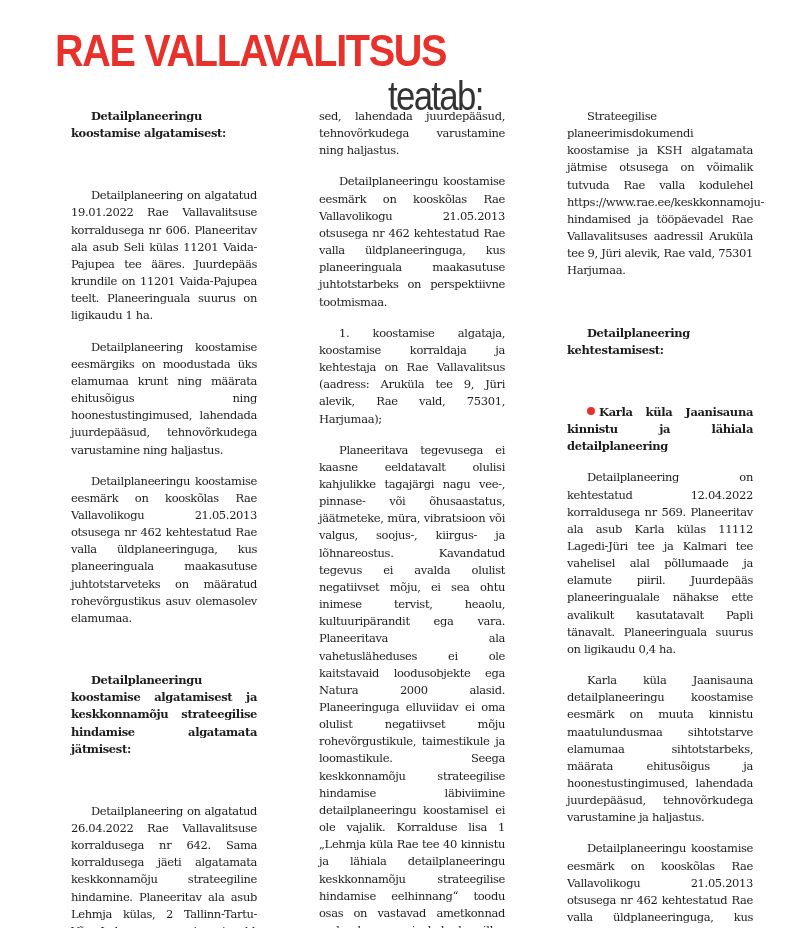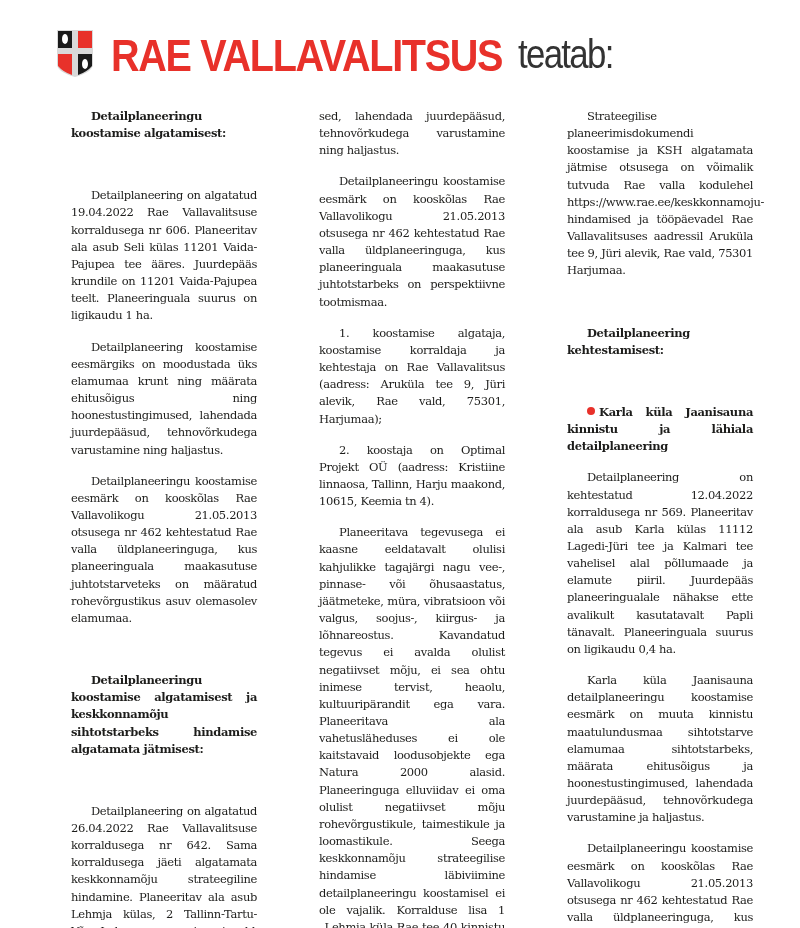--- a/index.html
+++ b/index.html
@@ -1,17 +1,17 @@
 <!DOCTYPE html>
 <html><head>
 <meta charset="utf-8">
 <style>
   html, body { margin: 0; padding: 0; background: #ffffff; }
   body { width: 800px; height: 928px; overflow: hidden; position: relative; }
-  .header { position: absolute; left: 55px; top: 28px; height: 50px; display: flex; align-items: flex-end; }
+  .header { position: absolute; left: 55px; top: 28px; height: 50px; display: flex; align-items: flex-end; flex-direction: column; }
   .crest { width: 40px; height: 50px; margin-right: 16px; }
   .title-main { font-family: "Liberation Sans", sans-serif; font-weight: bold; color: #e8312a; font-size: 45px; letter-spacing: -1.5px; line-height: 1; transform: scaleX(0.88); transform-origin: left center; white-space: nowrap; }
   .title-sub { font-family: "Liberation Sans", sans-serif; font-weight: normal; color: #333; font-size: 41px; letter-spacing: -2px; margin-left: -38px; transform: scaleX(0.85); transform-origin: left center; white-space: nowrap; }
   .cols { position: absolute; top: 94px; left: 57px; width: 710px; display: flex; justify-content: space-between; }
   .col { width: 214px; font-family: "DejaVu Serif", serif; font-size: 11.5px; line-height: 17.15px; color: #1d1d1b; letter-spacing: -0.35px; }
   .col p { margin: 14px; text-align: justify; text-indent: 20px; hyphens: manual; }
   .col p.noindent { text-indent: 0; }
   .sec-heading { font-weight: bold; margin: 0; text-indent: 0; }
   .sub-heading { font-weight: bold; margin: 0; text-indent: 0; text-align: justify; }
   .gap { height: 17px; }
@@ -31,33 +31,32 @@
     <ellipse cx="30" cy="36" rx="3" ry="5" fill="#ffffff"></ellipse>
   </svg>
   <span class="title-main">RAE VALLAVALITSUS</span>
   <span class="title-sub">teatab:</span>
 </div>
 
 <div class="cols">
   <div class="col">
       <p class="sec-heading">Detailplaneeringu koostamise algatamisest:</p>
       <div class="gap"></div>
-      <p>Detailplaneering on algatatud 19.04.2022 Rae Vallavalitsuse korraldusega nr 606. Planeeritav ala asub Seli külas 11201 Vaida-Pajupea tee ääres. Juurdepääs krundile on 11201 Vaida-Pajupea teelt. Planeeringuala suurus on ligikaudu 1 ha.</p>
+      <p>Detailplaneering on algatatud 19.01.2022 Rae Vallavalitsuse korraldusega nr 606. Planeeritav ala asub Seli külas 11201 Vaida-Pajupea tee ääres. Juurdepääs krundile on 11201 Vaida-Pajupea teelt. Planeeringuala suurus on ligikaudu 1 ha.</p>
       <p>Detailplaneering koostamise eesmärgiks on moodustada üks elamumaa krunt ning määrata ehitusõigus ning hoonestustingimused, lahendada juurdepääsud, tehnovõrkudega varustamine ning haljastus.</p>
       <p>Detailplaneeringu koostamise eesmärk on kooskõlas Rae Vallavolikogu 21.05.2013 otsusega nr 462 kehtestatud Rae valla üldplaneeringuga, kus planeeringuala maakasutuse juhtotstarveteks on määratud rohevõrgustikus asuv olemasolev elamumaa.</p>
       <div class="gap"></div>
-      <p class="sec-heading">Detailplaneeringu koostamise algatamisest ja keskkonnamõju sihtotstarbeks hindamise algatamata jätmisest:</p>
+      <p class="sec-heading">Detailplaneeringu koostamise algatamisest ja keskkonnamõju strateegilise hindamise algatamata jätmisest:</p>
       <div class="gap"></div>
       <p>Detailplaneering on algatatud 26.04.2022 Rae Vallavalitsuse korraldusega nr 642. Sama korraldusega jäeti algatamata keskkonnamõju strateegiline hindamine. Planeeritav ala asub Lehmja külas, 2 Tallinn-Tartu-Võru-Luhamaa maantee ja 11 Tallinna ringtee ristumise läheduses. Juurdepääs krundile on Loomäe ja Lüüsi teelt. Planeeringuala suurus on ligikaudu 21,4 ha.</p>
     </div>
   <div class="col">
       <p class="noindent">sed, lahendada juurdepääsud, tehnovõrkudega varustamine ning haljastus.</p>
       <p>Detailplaneeringu koostamise eesmärk on kooskõlas Rae Vallavolikogu 21.05.2013 otsusega nr 462 kehtestatud Rae valla üldplaneeringuga, kus planeeringuala maakasutuse juhtotstarbeks on perspektiivne tootmismaa.</p>
       <p>1. koostamise algataja, koostamise korraldaja ja kehtestaja on Rae Vallavalitsus (aadress: Aruküla tee 9, Jüri alevik, Rae vald, 75301, Harjumaa);</p>
-      <p>2. koostaja on Optimal Projekt OÜ (aadress: Kristiine linnaosa, Tallinn, Harju maakond, 10615, Keemia tn 4).</p>
       <p>Planeeritava tegevusega ei kaasne eeldatavalt olulisi kahjulikke tagajärgi nagu vee-, pinnase- või õhusaastatus, jäätmeteke, müra, vibratsioon või valgus, soojus-, kiirgus- ja lõhnareostus. Kavandatud tegevus ei avalda olulist negatiivset mõju, ei sea ohtu inimese tervist, heaolu, kultuuripärandit ega vara. Planeeritava ala vahetusläheduses ei ole kaitstavaid loodusobjekte ega Natura 2000 alasid. Planeeringuga elluviidav ei oma olulist negatiivset mõju rohevõrgustikule, taimestikule ja loomastikule. Seega keskkonnamõju strateegilise hindamise läbiviimine detailplaneeringu koostamisel ei ole vajalik. Korralduse lisa 1 „Lehmja küla Rae tee 40 kinnistu ja lähiala detailplaneeringu keskkonnamõju strateegilise hindamise eelhinnang“ toodu osas on vastavad ametkonnad andnud oma seisukohad, milles vastuväiteid ei esitatud. Keskkonnatingimustega arvestamine on võimalik planeerimisseaduse § 126 lõike 1 punktide 8 ja 12 ning käesoleva korralduse lisas 1 peatükis 5 toodud nõuete kohaselt detailplaneeringu koostamise käigus.</p>
     </div>
   <div class="col">
       <p>Strateegilise planeerimisdokumendi koostamise ja KSH algatamata jätmise otsusega on võimalik tutvuda Rae valla kodulehel https://www.rae.ee/keskkonnamoju-hindamised ja tööpäevadel Rae Vallavalitsuses aadressil Aruküla tee 9, Jüri alevik, Rae vald, 75301 Harjumaa.</p>
       <div class="gap"></div>
       <p class="sec-heading">Detailplaneering kehtestamisest:</p>
       <div class="gap"></div>
       <p class="sub-heading"><span class="bullet"></span><span>Karla küla Jaanisauna kinnistu ja lähiala detailplaneering</span></p>
       <p>Detailplaneering on kehtestatud 12.04.2022 korraldusega nr 569. Planeeritav ala asub Karla külas 11112 Lagedi-Jüri tee ja Kalmari tee vahelisel alal põllumaade ja elamute piiril. Juurdepääs planeeringualale nähakse ette avalikult kasutatavalt Papli tänavalt. Planeeringuala suurus on ligikaudu 0,4 ha.</p>
       <p>Karla küla Jaanisauna detailplaneeringu koostamise eesmärk on muuta kinnistu maatulundusmaa sihtotstarve elamumaa sihtotstarbeks, määrata ehitusõigus ja hoonestustingimused, lahendada juurdepääsud, tehnovõrkudega varustamine ja haljastus.</p>

